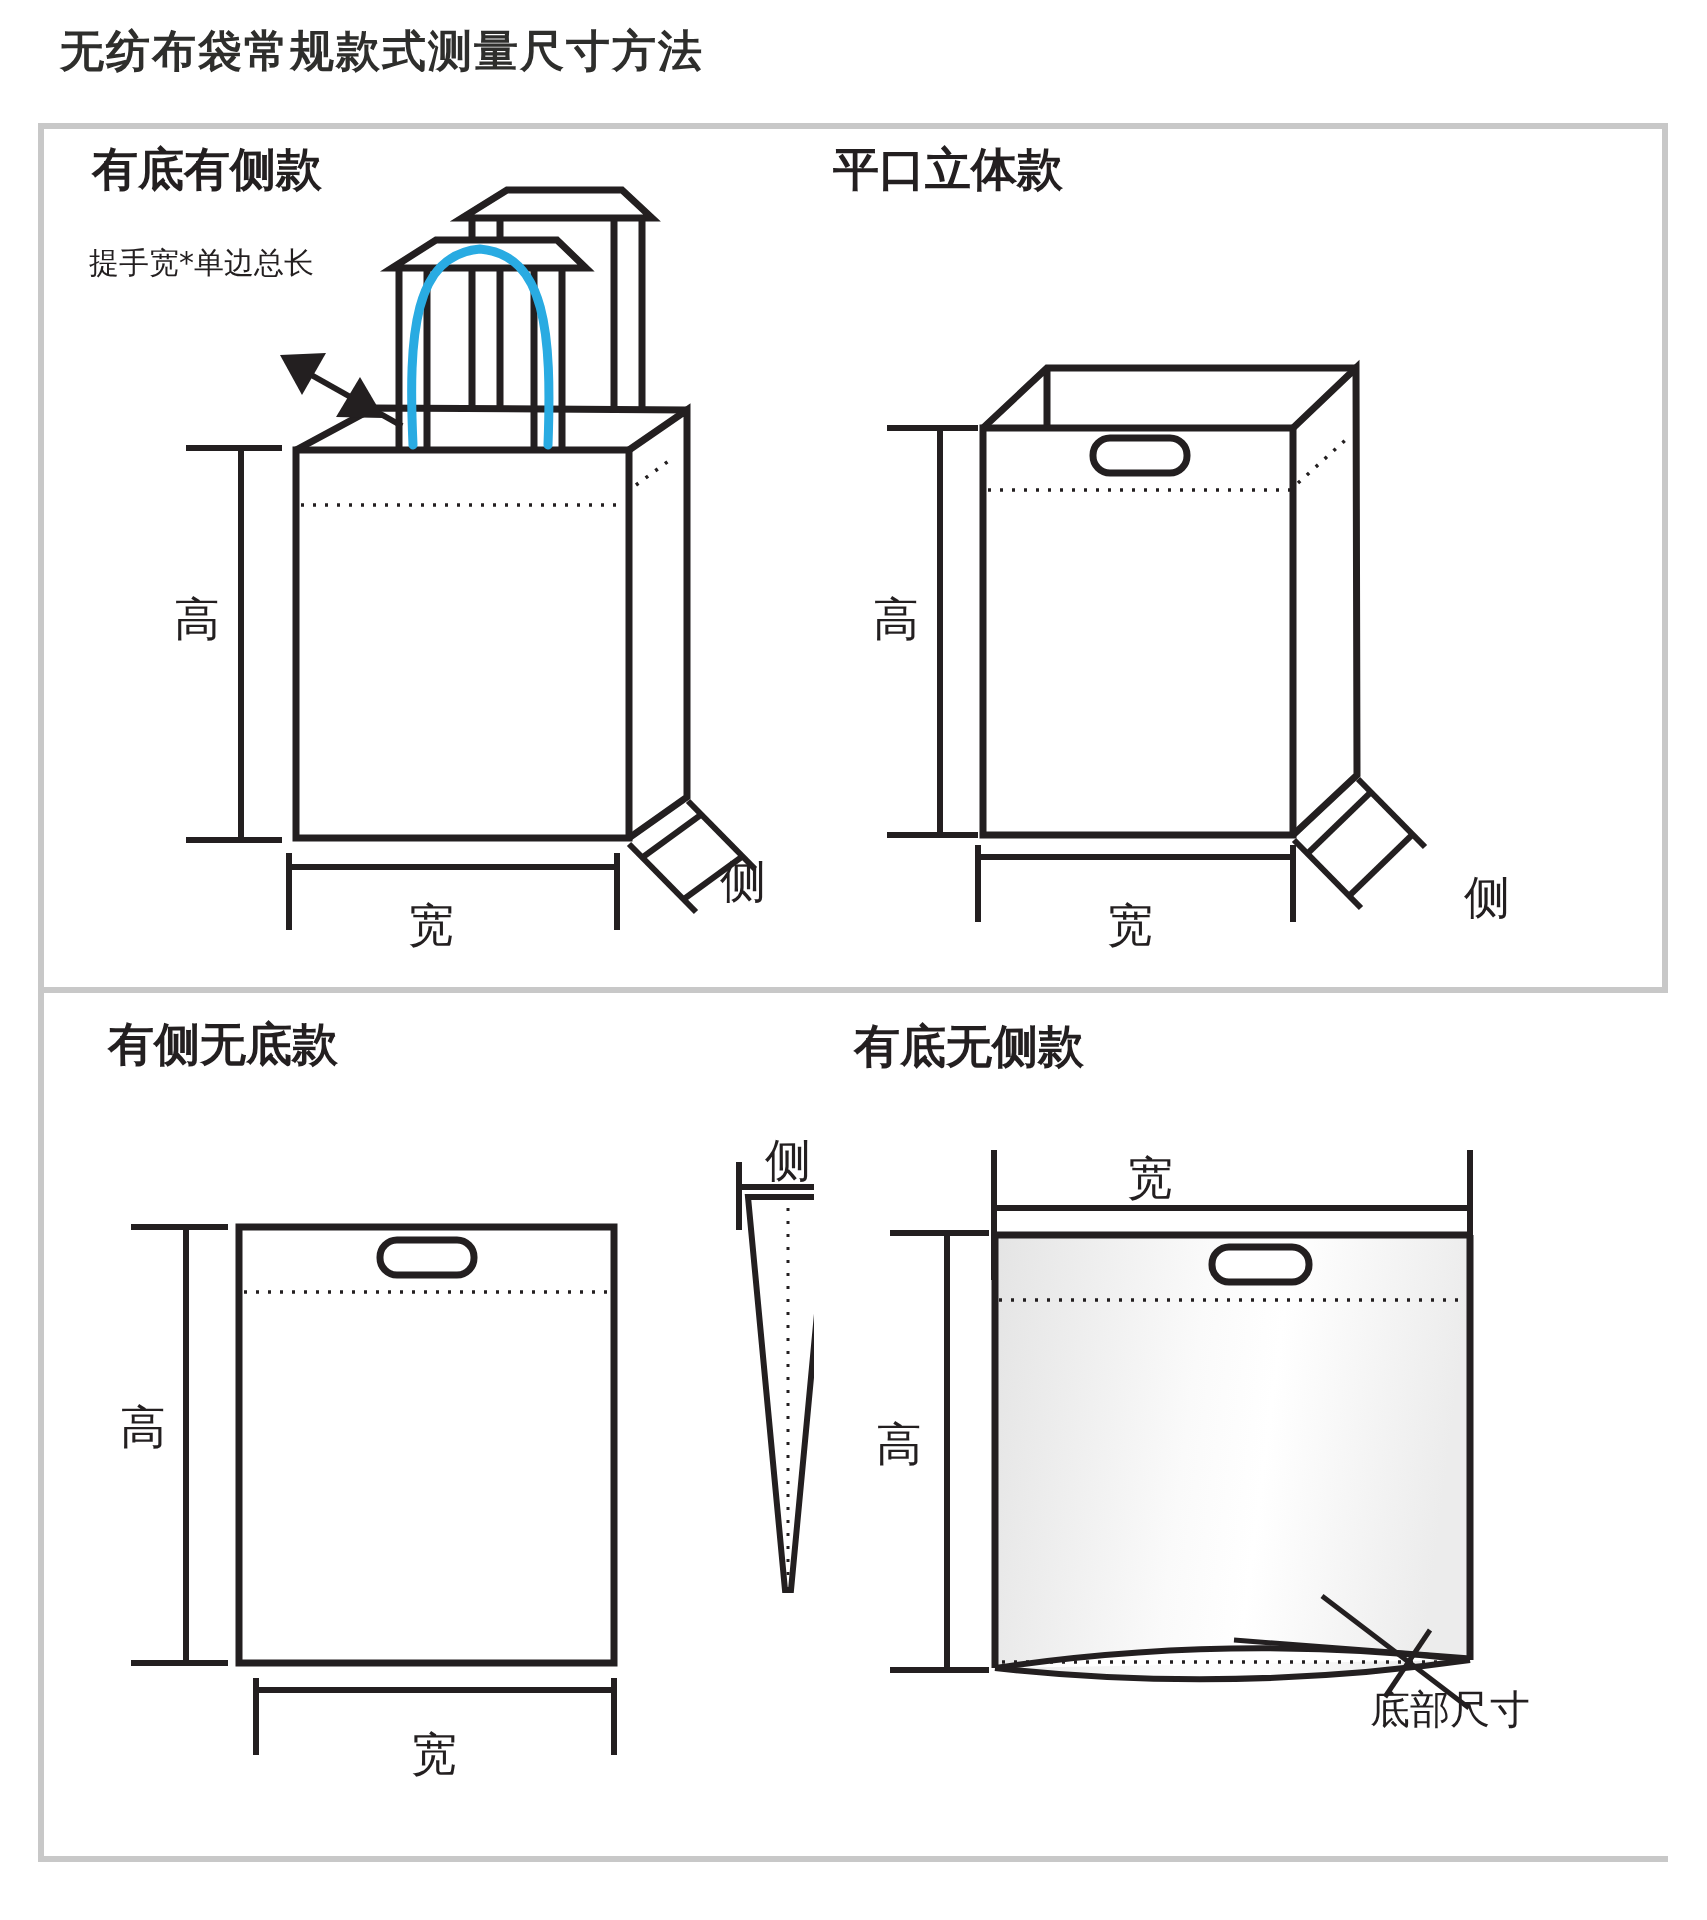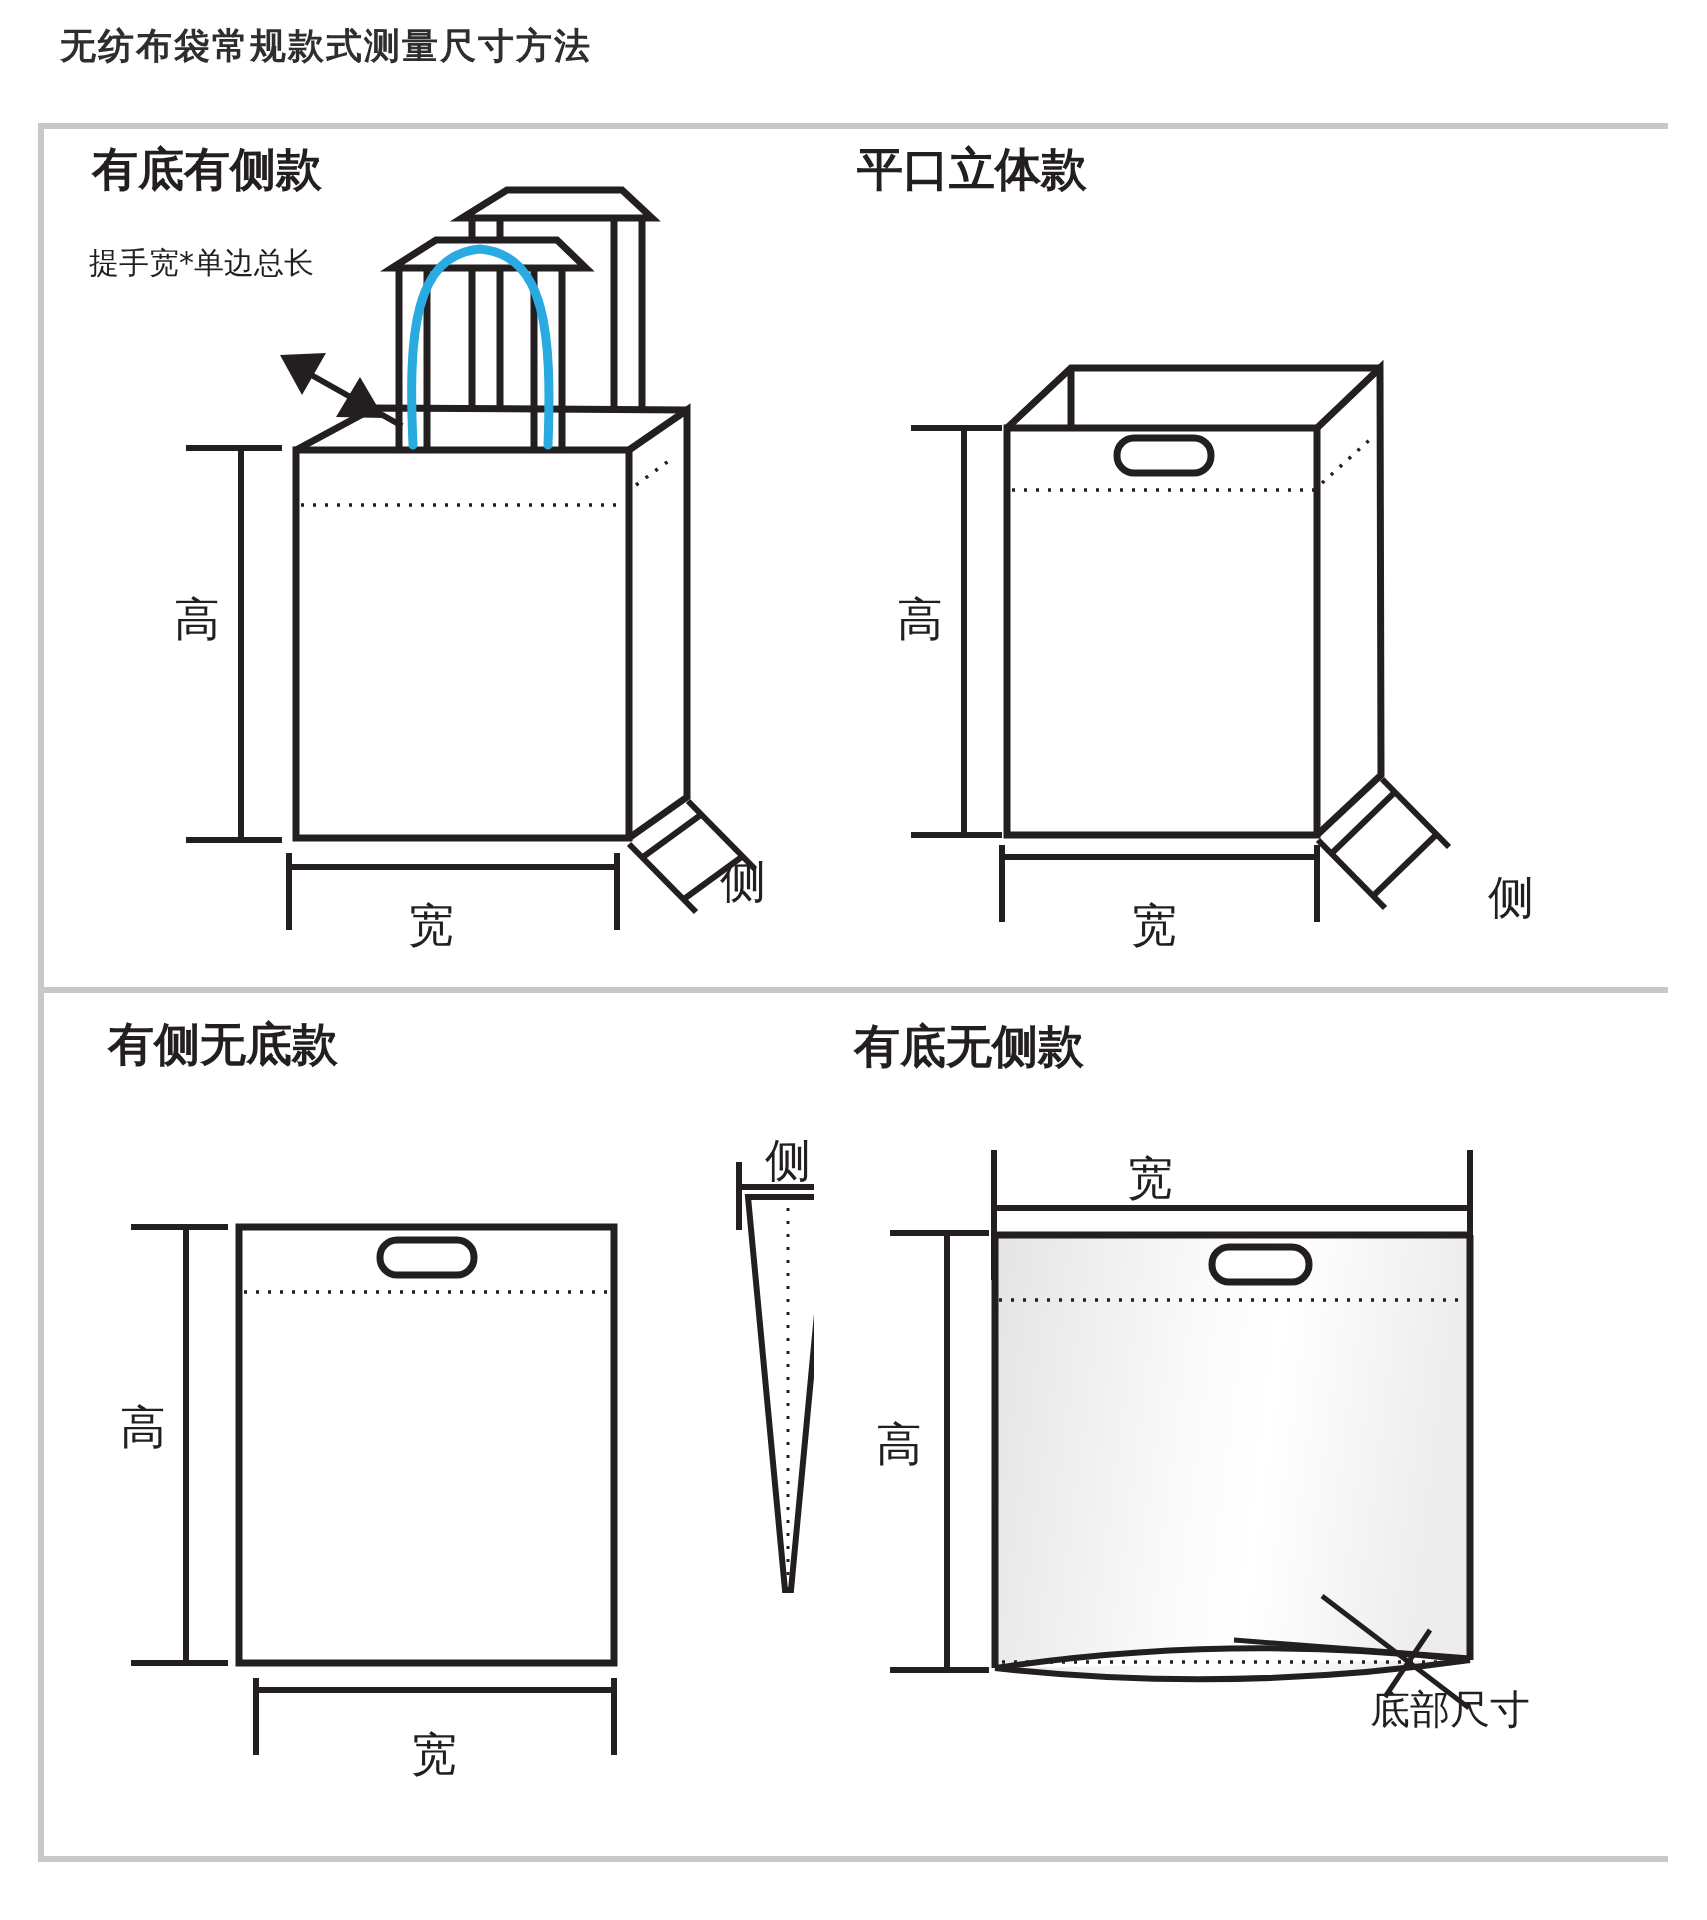--- a/index.html
+++ b/index.html
@@ -1,22 +1,22 @@
 <!DOCTYPE html>
 <html><head>
 <meta charset="utf-8">
 <style>
   html,body{margin:0;padding:0;background:#ffffff;}
   body{width:1707px;height:1920px;position:relative;font-family:"DejaVu Sans","Liberation Sans",sans-serif;}
-  .page-title{position:absolute;left:60px;top:22px;font-size:36px;font-weight:600;color:#2e2e2c;letter-spacing:2px;}
+  .page-title{position:absolute;left:60px;top:22px;font-size:44px;font-weight:600;color:#2e2e2c;letter-spacing:2px;}
   .grid{position:absolute;left:38px;top:123px;width:1630px;height:1739px;background:#c8c8c8;}
   .panel{position:absolute;background:#ffffff;overflow:hidden;}
   .panel svg{display:block;width:100%;height:100%;}
   #panel1{left:6px;top:6px;width:812px;height:858px;}
-  #panel2{left:776px;top:6px;width:848px;height:858px;margin-left:24px;}
+  #panel2{left:776px;top:6px;width:848px;height:858px;}
   #panel3{left:6px;top:870px;width:836px;height:863px;}
   #panel4{left:776px;top:870px;width:848px;height:863px;padding-left:22px;}
   text{font-family:"DejaVu Sans","Liberation Sans",sans-serif;fill:#231f20;}
   .ptitle{font-size:46px;font-weight:600;}
   .dimlab{font-size:46px;font-weight:500;}
   .small{font-size:30px;font-weight:500;}
   .blab{font-size:40px;font-weight:500;}
 </style>
 </head>
 <body>

